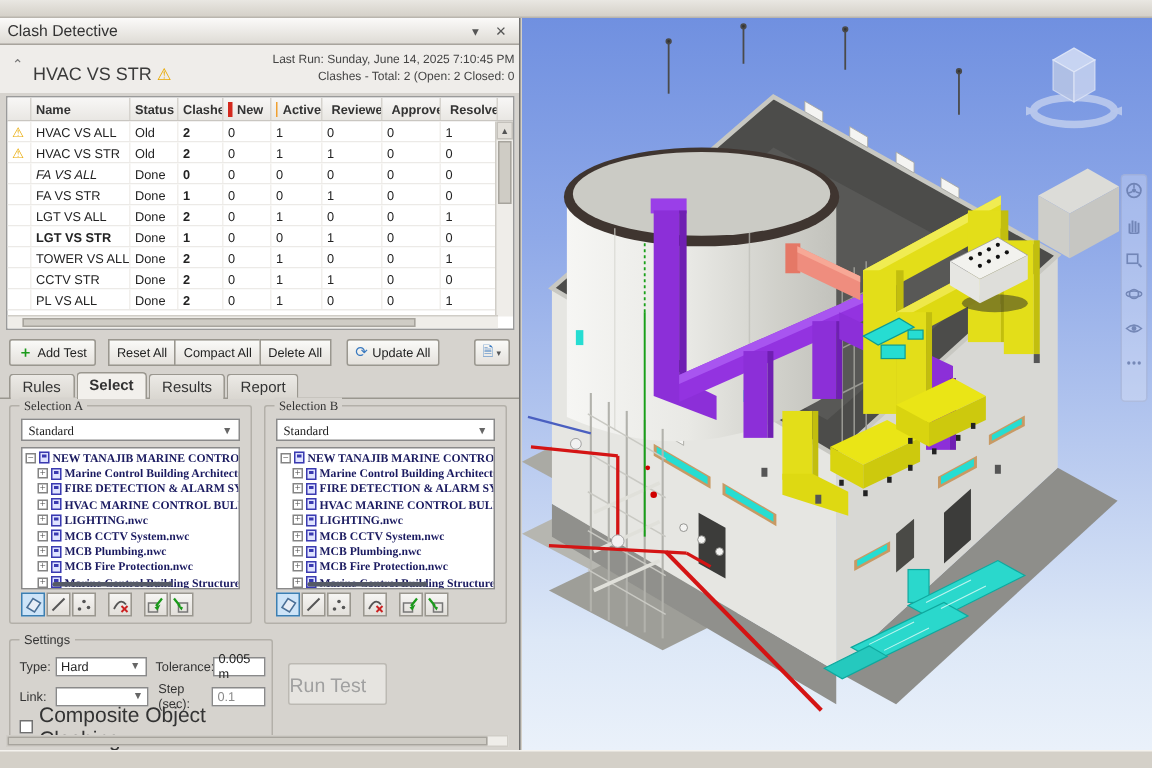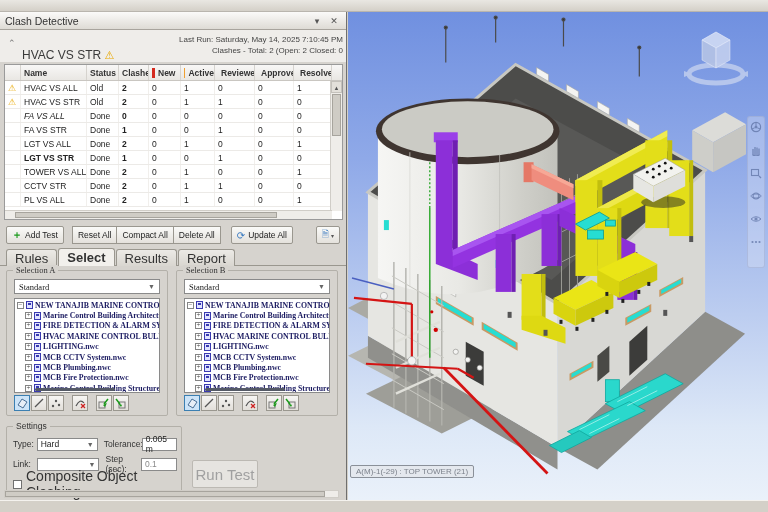--- a/index.html
+++ b/index.html
@@ -16,21 +16,21 @@
 
   .titlebar { position:absolute; left:0; top:0; width:100%; height:18px;
     background:linear-gradient(#fbfaf9,#dedbd5); border-bottom:1px solid #a8a49d;
     display:flex; align-items:center; padding:0 5px; }
   .titlebar .t { font-size:10.5px; color:#333; flex:1; }
   .tb-btn { width:14px; height:13px; display:flex; align-items:center; justify-content:center;
     color:#555; font-size:9px; margin-left:3px; cursor:default; }
 
   .cd-header { position:absolute; left:0; top:18px; width:100%; height:32px; background:#efedea; }
   .cd-header .chev { position:absolute; left:8px; top:8px; color:#777; font-size:9px; }
-  .cd-header .testname { position:absolute; left:22px; top:18px; font-size:12px; color:#3a3a3a; }
+  .cd-header .testname { position:absolute; left:22px; top:12px; font-size:12px; color:#3a3a3a; }
   .warn-tri { color:#e8a800; font-size:11px; }
   .cd-header .rt { position:absolute; right:3px; top:4px; text-align:right; font-size:8px; color:#444; line-height:11px; white-space:nowrap; }
 
   
   .tablewrap { position:absolute; left:4px; top:52px; width:339px; height:156px;
     background:#fff; border:1px solid #9a9a9a; overflow:hidden; }
   .thead { display:flex; height:16px; background:linear-gradient(#f8f7f6,#e9e7e3);
     border-bottom:1px solid #c9c6c1; }
   .th { display:flex; align-items:center; padding-left:3px; font-size:8.5px; font-weight:bold;
     color:#333; border-right:1px solid #d6d3ce; overflow:hidden; white-space:nowrap; }
@@ -54,21 +54,21 @@
   .ico-upd { color:#3a7ac0; font-size:10px; margin-right:3px; }
   .btn-grp { display:flex; margin-left:8px; }
   .btn-grp .btn { border-right-width:0; }
   .btn-grp .btn:last-child { border-right-width:1px;text-align:center; }
   .exp-btn { margin-left:auto; margin-right:6px; }
   .ico-report { color:#3a7ac0; font-size:9px; margin-right:2px; }
 
   
   .tabs { position:absolute; left:0; top:236px; width:100%; height:18px; border-bottom:1px solid #9a978f; display:flex; padding-left:6px; }
   .tab { height:17px; margin-top:1px; padding:0 8px; border:1px solid #9a978f; border-bottom:none;
-    border-radius:3px 3px 0 0; background:linear-gradient(#eceae6,#d9d6d0); font-size:13px;
+    border-radius:3px 3px 0 0; background:linear-gradient(#eceae6,#d9d6d0); font-size:10px;
     display:flex; align-items:center; color:#333; margin-right:1px; }
   .tab.active { background:#f2f0ec; height:18px; margin-top:0; font-weight:bold; position:relative; z-index:2; }
 
   
   .selgrp { position:absolute; top:258px; height:146px; border:1px solid #b3b0a9; border-radius:2px; background:transparent;font-family:Liberation Serif, serif; }
   .selgrp.a { left:6px;  width:162px; }
   .selgrp.b { left:176px; width:162px; }
   .legend { position:absolute; top:-6px; left:6px; background:#d6d3ce; padding:0 3px; font-size:8.5px; color:#333; }
   .combo { position:absolute; left:7px; top:8px; right:7px; height:15px; background:#fff;
     border:1px solid #8a8a8a; display:flex; align-items:center; padding:0 4px; font-size:8.5px; }
@@ -97,23 +97,23 @@
   .slabel { font-size:8.5px; color:#333; width:26px; }
   .slabel.w2 { width:44px; padding-left:6px; }
   .scombo { width:66px; height:13px; background:#fff; border:1px solid #8a8a8a; font-size:8.5px;
     display:flex; align-items:center; padding:0 3px; }
   .scombo .ca { margin-left:auto; color:#666; font-size:7px; }
   .sinput { width:38px; height:13px; background:#fff; border:1px solid #8a8a8a; font-size:8.5px;
     display:flex; align-items:center; padding:0 3px; }
   .sinput.dis { color:#8a8a8a; }
   .chk { width:9px; height:9px; background:#fff; border:1px solid #707070; margin-right:4px; flex:none; }
   .chklabel { font-size:14px; color:#333; }
-  .runtest { position:absolute; left:192px; top:448px; width:66px; height:28px;
-    background:#e6e4e0; border:1px solid #bcb9b3; border-radius:2px; color:#a0a0a0; font-size:15px;
-    display:flex; align-items:center; justify-content:center; }
+  .runtest { position:absolute; left:192px; top:430px; width:66px; height:28px;
+    background:#e6e4e0; border:1px solid #bcb9b3; border-radius:2px; color:#a0a0a0; font-size:13px;
+    display:flex; align-items:center; }
   .panel-hsb { position:absolute; left:4px; bottom:2px; width:335px; height:8px; background:#efede9; border:1px solid #d0cdc7; }
   .panel-hsb .thumb { margin:0px; height:6px; width:320px; background:#cfccc5; border:1px solid #a7a49d; }
 
   
   .viewport { position:absolute; left:348px; top:12px; width:420px; height:488px;
     background:linear-gradient(#7090e0 0%, #8fa9e8 30%, #bccdf0 62%, #dde8f7 85%, #eaf1fa 100%); overflow:hidden; }
   .viewport svg.model { position:absolute; left:0; top:0; }
   .viewcube { position:absolute; right:12px; top:10px; width:80px; height:80px; opacity:0.85; }
   .navbar { position:absolute; right:3px; top:104px; width:18px; height:152px;
     background:rgba(235,240,250,0.30); border:1px solid rgba(150,165,200,0.45); border-radius:3px;
@@ -138,21 +138,21 @@
       <span class="tb-btn">✕</span>
     </div>
 
     <div class="cd-header">
       <span class="chev">⌃</span>
       <span class="testname">
         <span>HVAC VS STR</span>
         <span class="warn-tri">⚠</span>
       </span>
       <div class="rt">
-        <div><span>Last Run:</span> <span>Saturday, May 14, 2025 7:10:45 PM</span></div>
+        <div><span>Last Run:</span> <span>Sunday, June 14, 2025 7:10:45 PM</span></div>
         <div>Clashes - Total: 2 (Open: 2 Closed: 0</div>
       </div>
     </div>
 
     <div class="tablewrap">
       <div class="thead" id="thead">
           <div class="th" style="width: 16px;"></div>
           <div class="th" style="width: 66px;">Name</div>
           <div class="th" style="width: 32px;">Status</div>
           <div class="th" style="width: 30px;">Clashes</div>
@@ -810,17 +810,16 @@
         <path d="M1,6 Q6,1.5 11,6 Q6,10.5 1,6 Z" fill="none" stroke="#5f73a5" stroke-width="1"></path>
         <circle cx="6" cy="6" r="1.6" fill="#5f73a5"></circle>
       </svg>
       <svg class="nav-ico" viewBox="0 0 12 12">
         <circle cx="2.5" cy="6" r="1.1" fill="#5f73a5"></circle>
           <circle cx="6" cy="6" r="1.1" fill="#5f73a5"></circle>
         <circle cx="9.5" cy="6" r="1.1" fill="#5f73a5"></circle>
       </svg>
     </div>
 
-    <div class="sel-label">A(M)-1(-29) : TOP TOWER (21)</div>
   </div>
 
   <div class="statusbar"></div>
 </div>
 
 </body></html>

